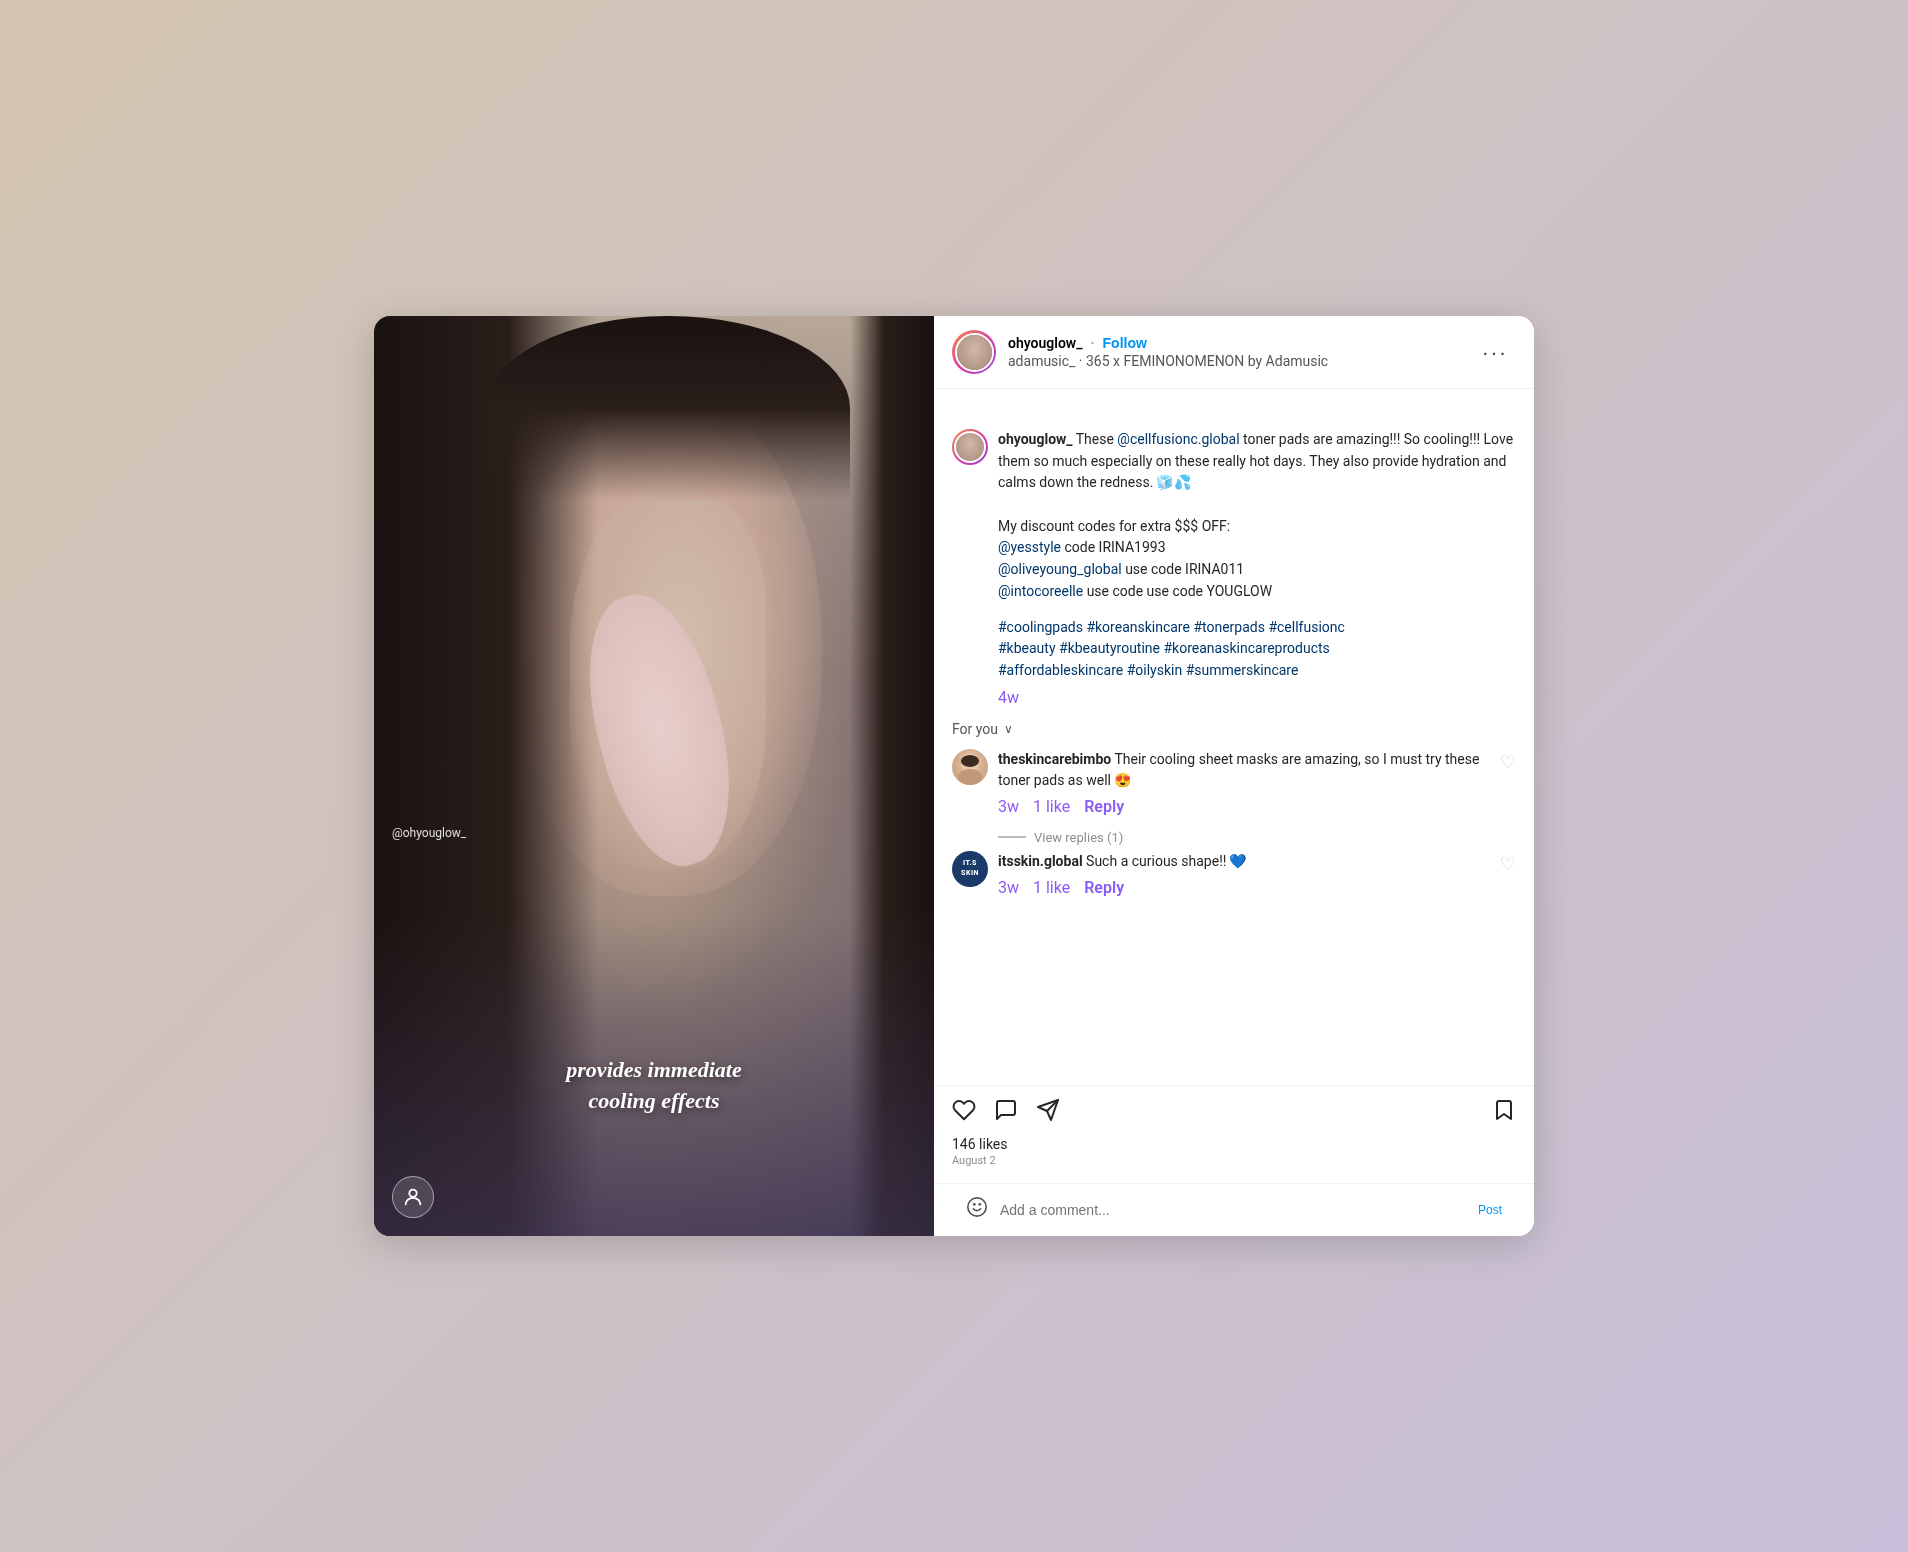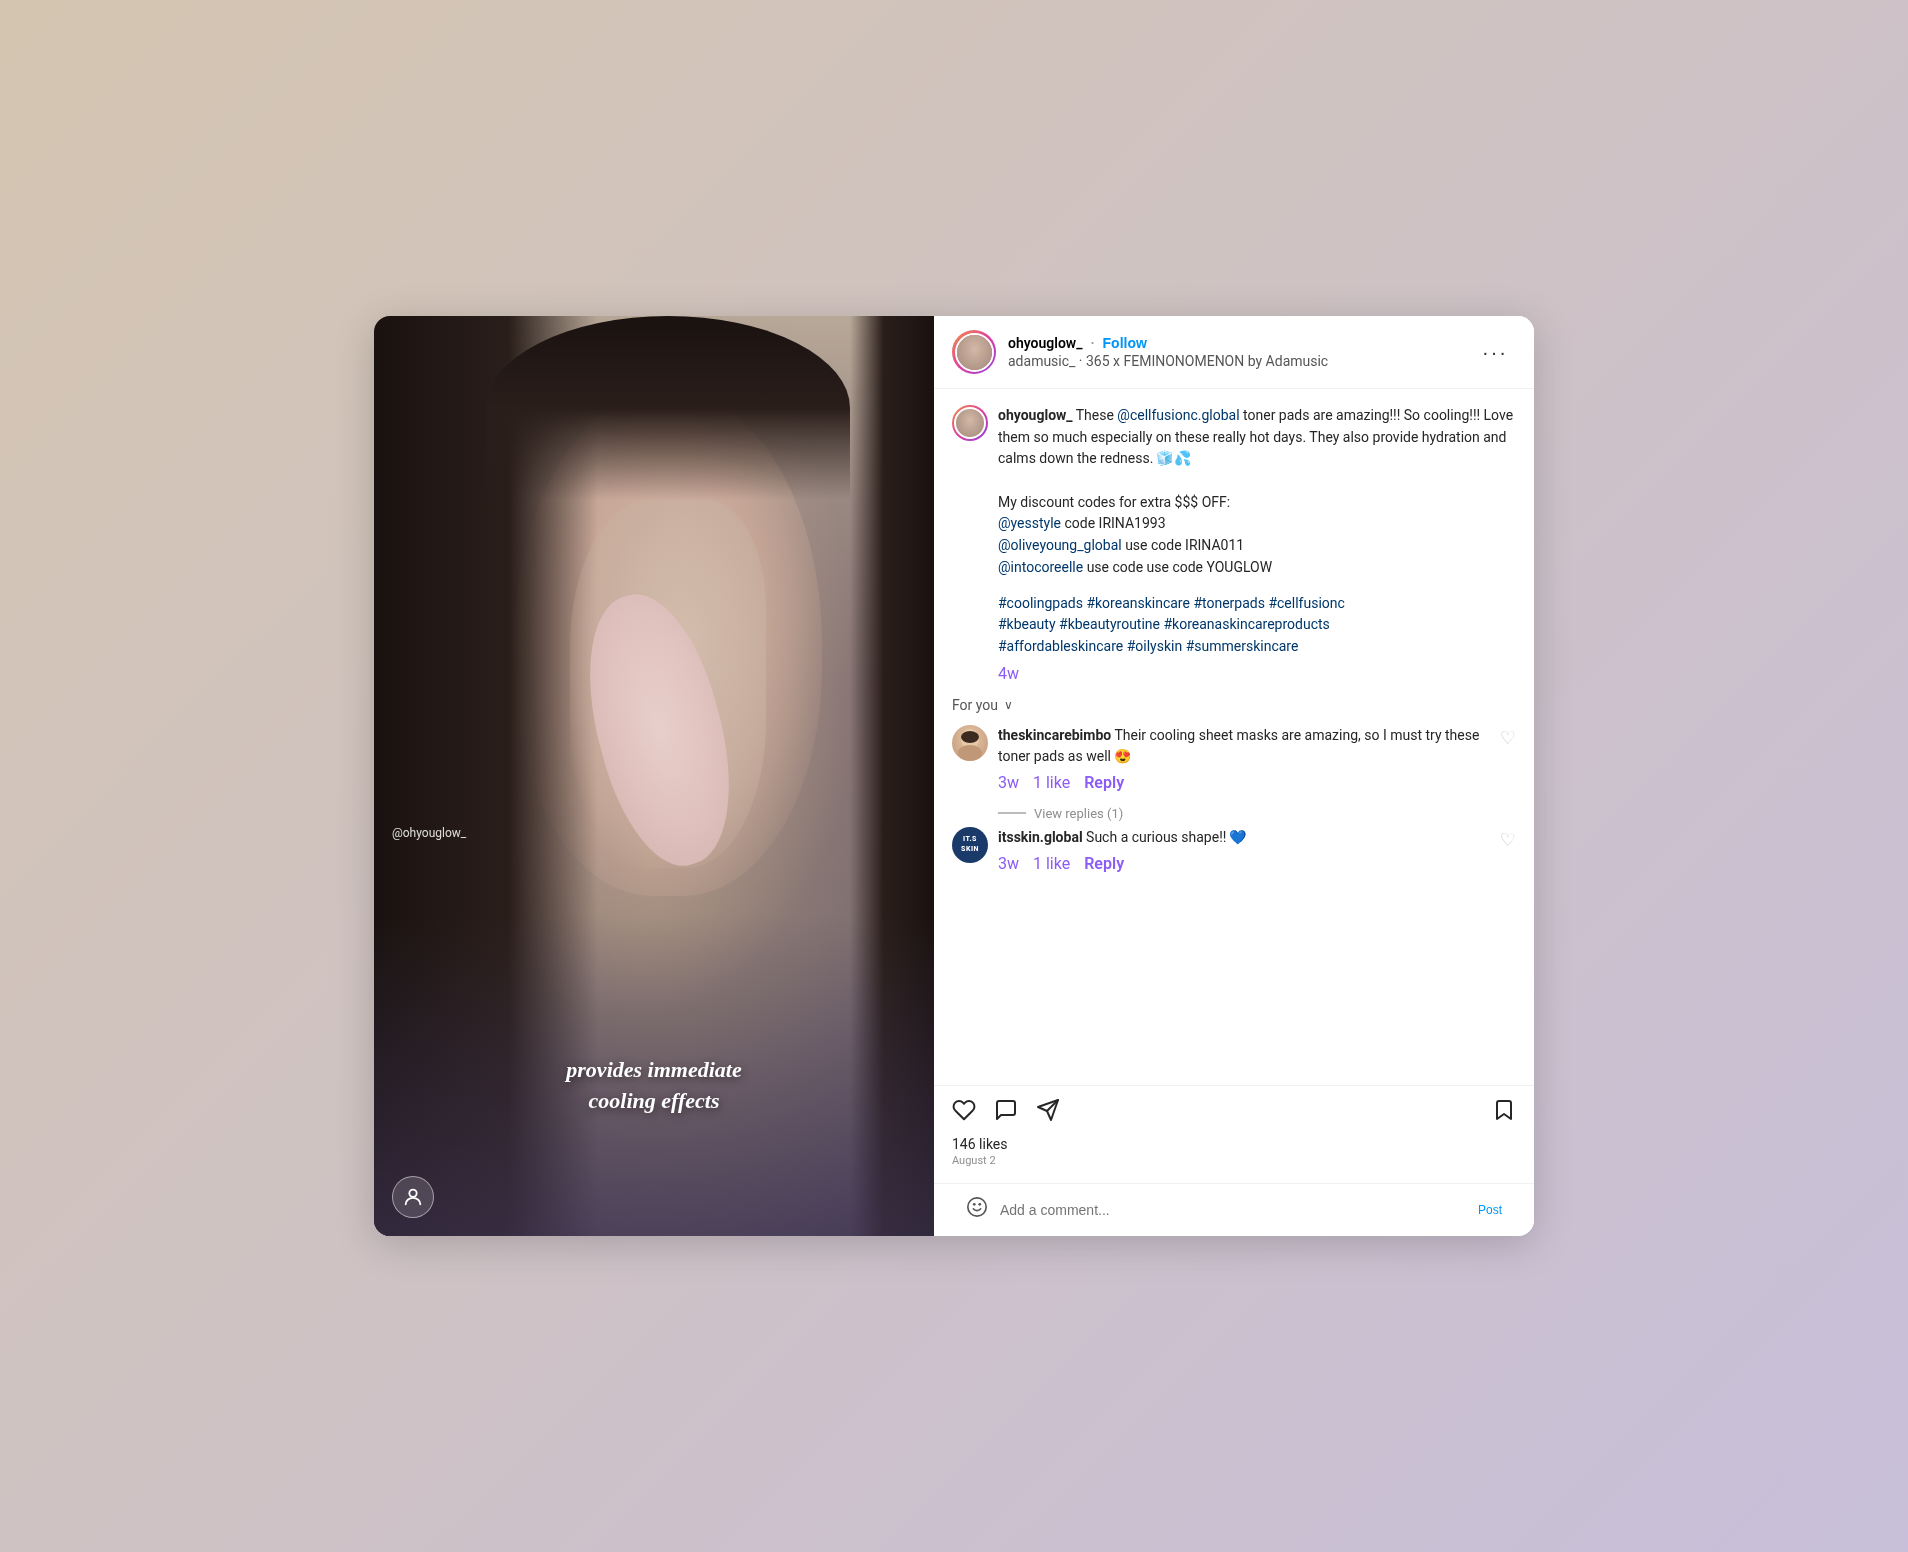--- a/index.html
+++ b/index.html
@@ -238,20 +238,21 @@
     
     .comments-area {
       flex: 1;
       overflow-y: auto;
       padding: 16px 18px;
     }
     .main-comment {
       display: flex;
       gap: 10px;
       margin-bottom: 14px;
+      margin-top: 24px;
     }
     .comment-avatar {
       width: 36px;
       height: 36px;
       border-radius: 50%;
       background: linear-gradient(135deg, #f09040, #e040a0, #9040e0);
       padding: 2px;
       flex-shrink: 0;
     }
     .comment-avatar-inner {

